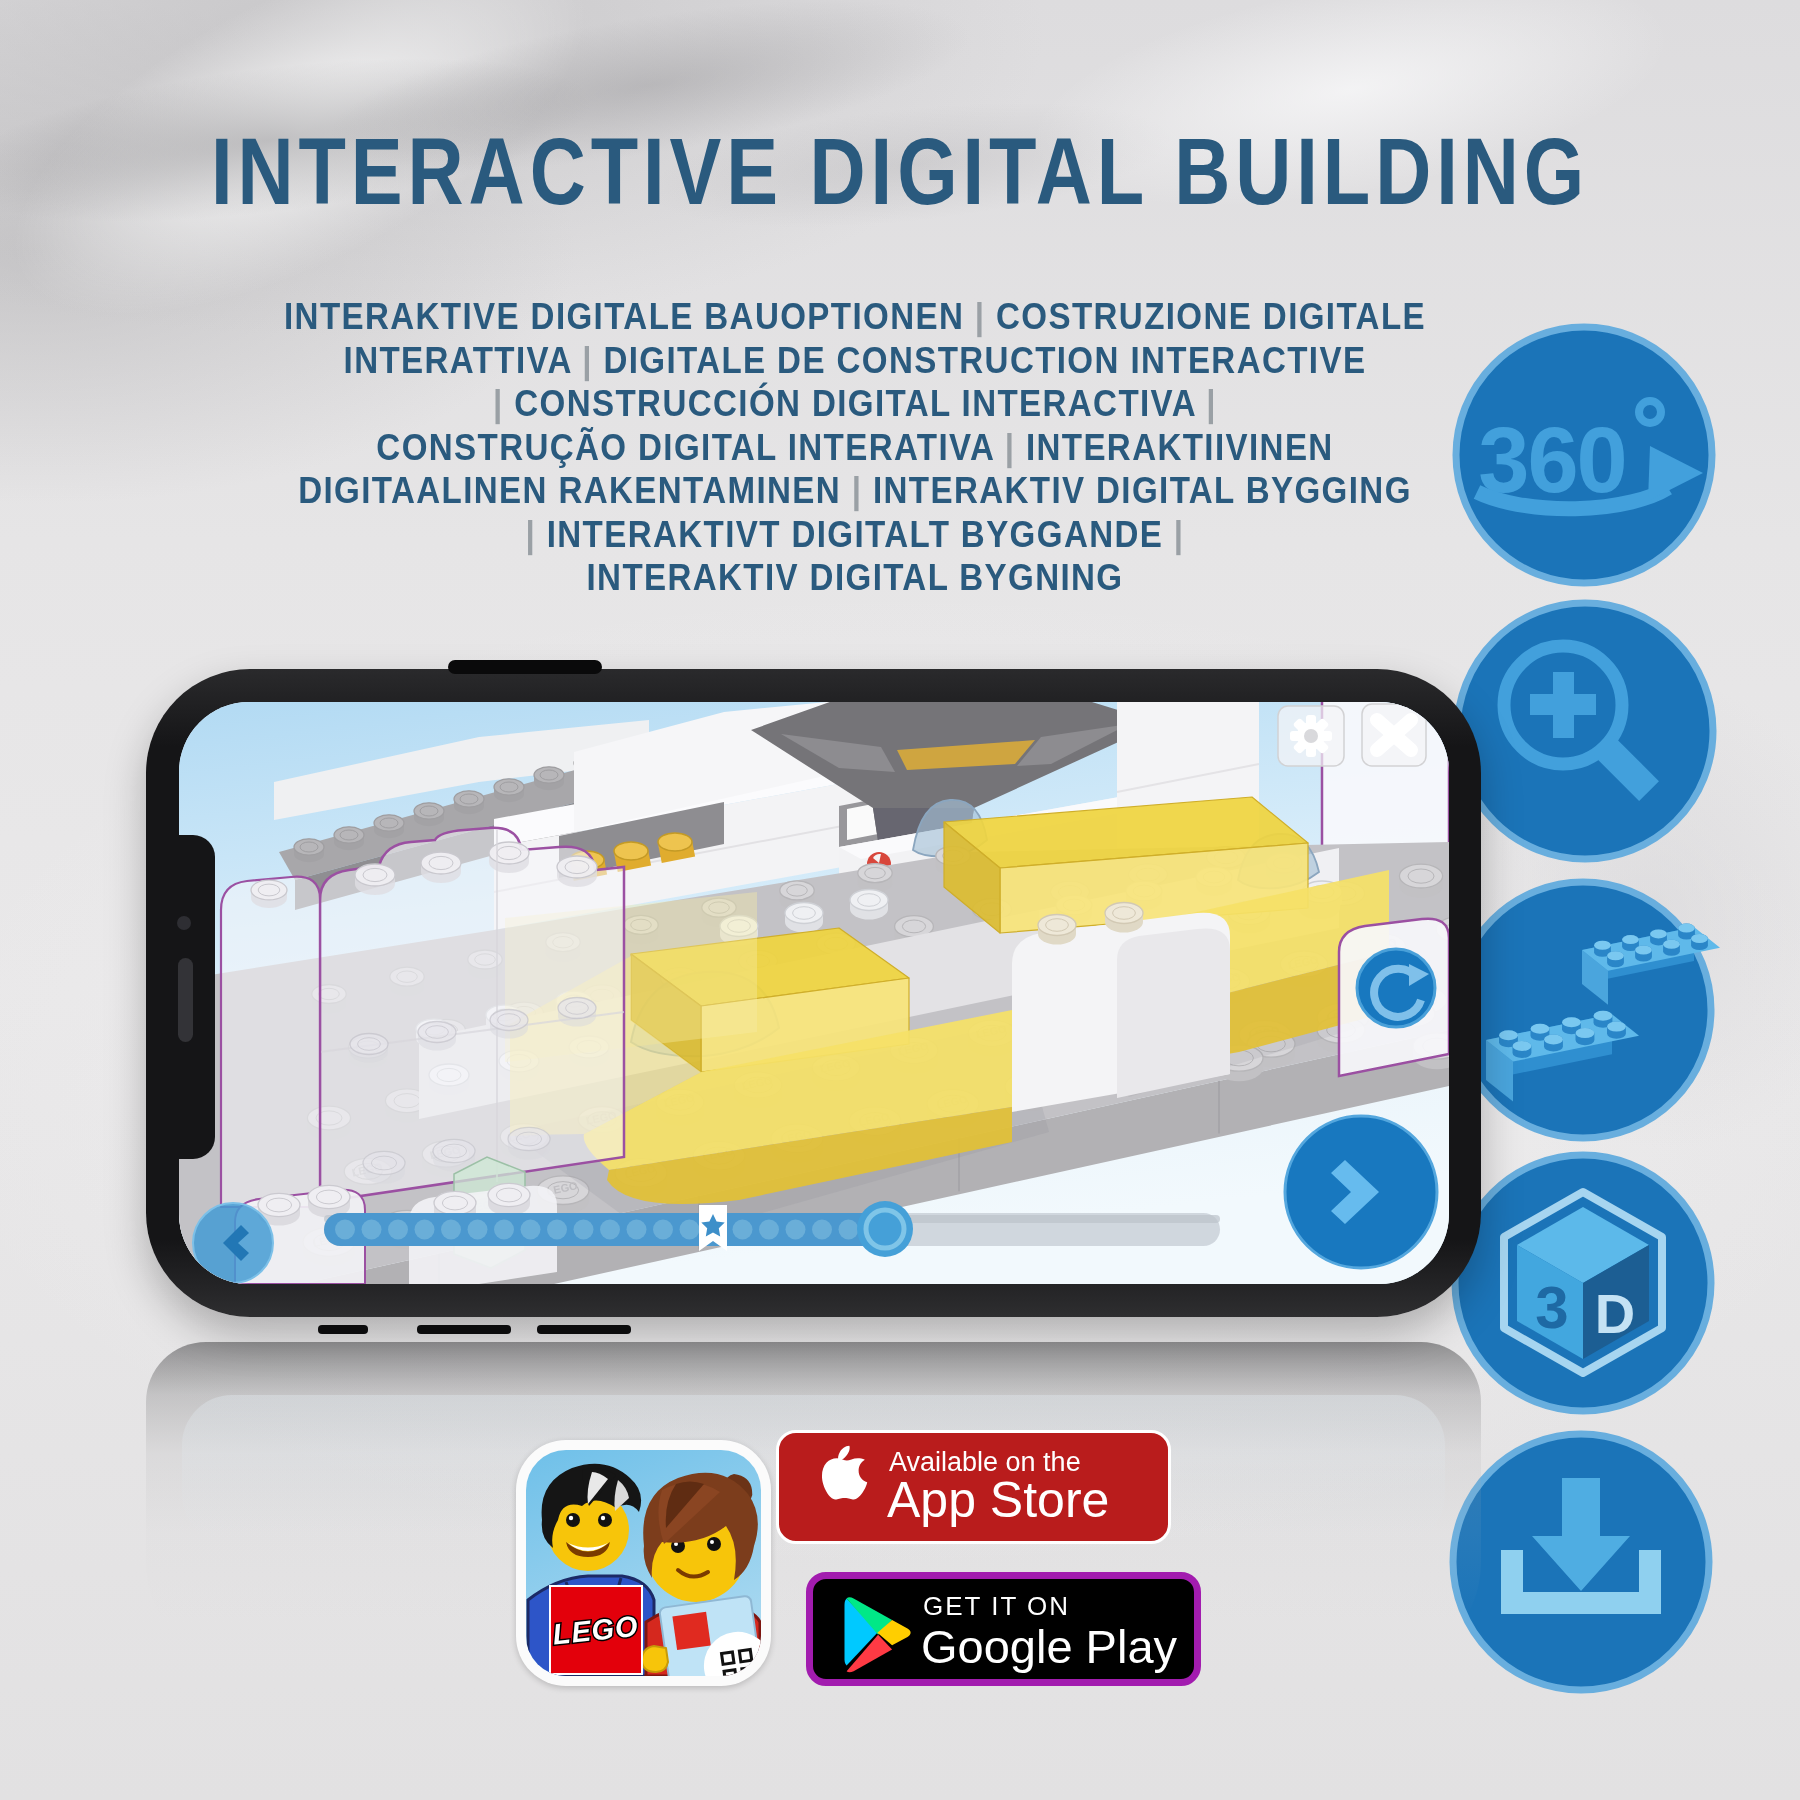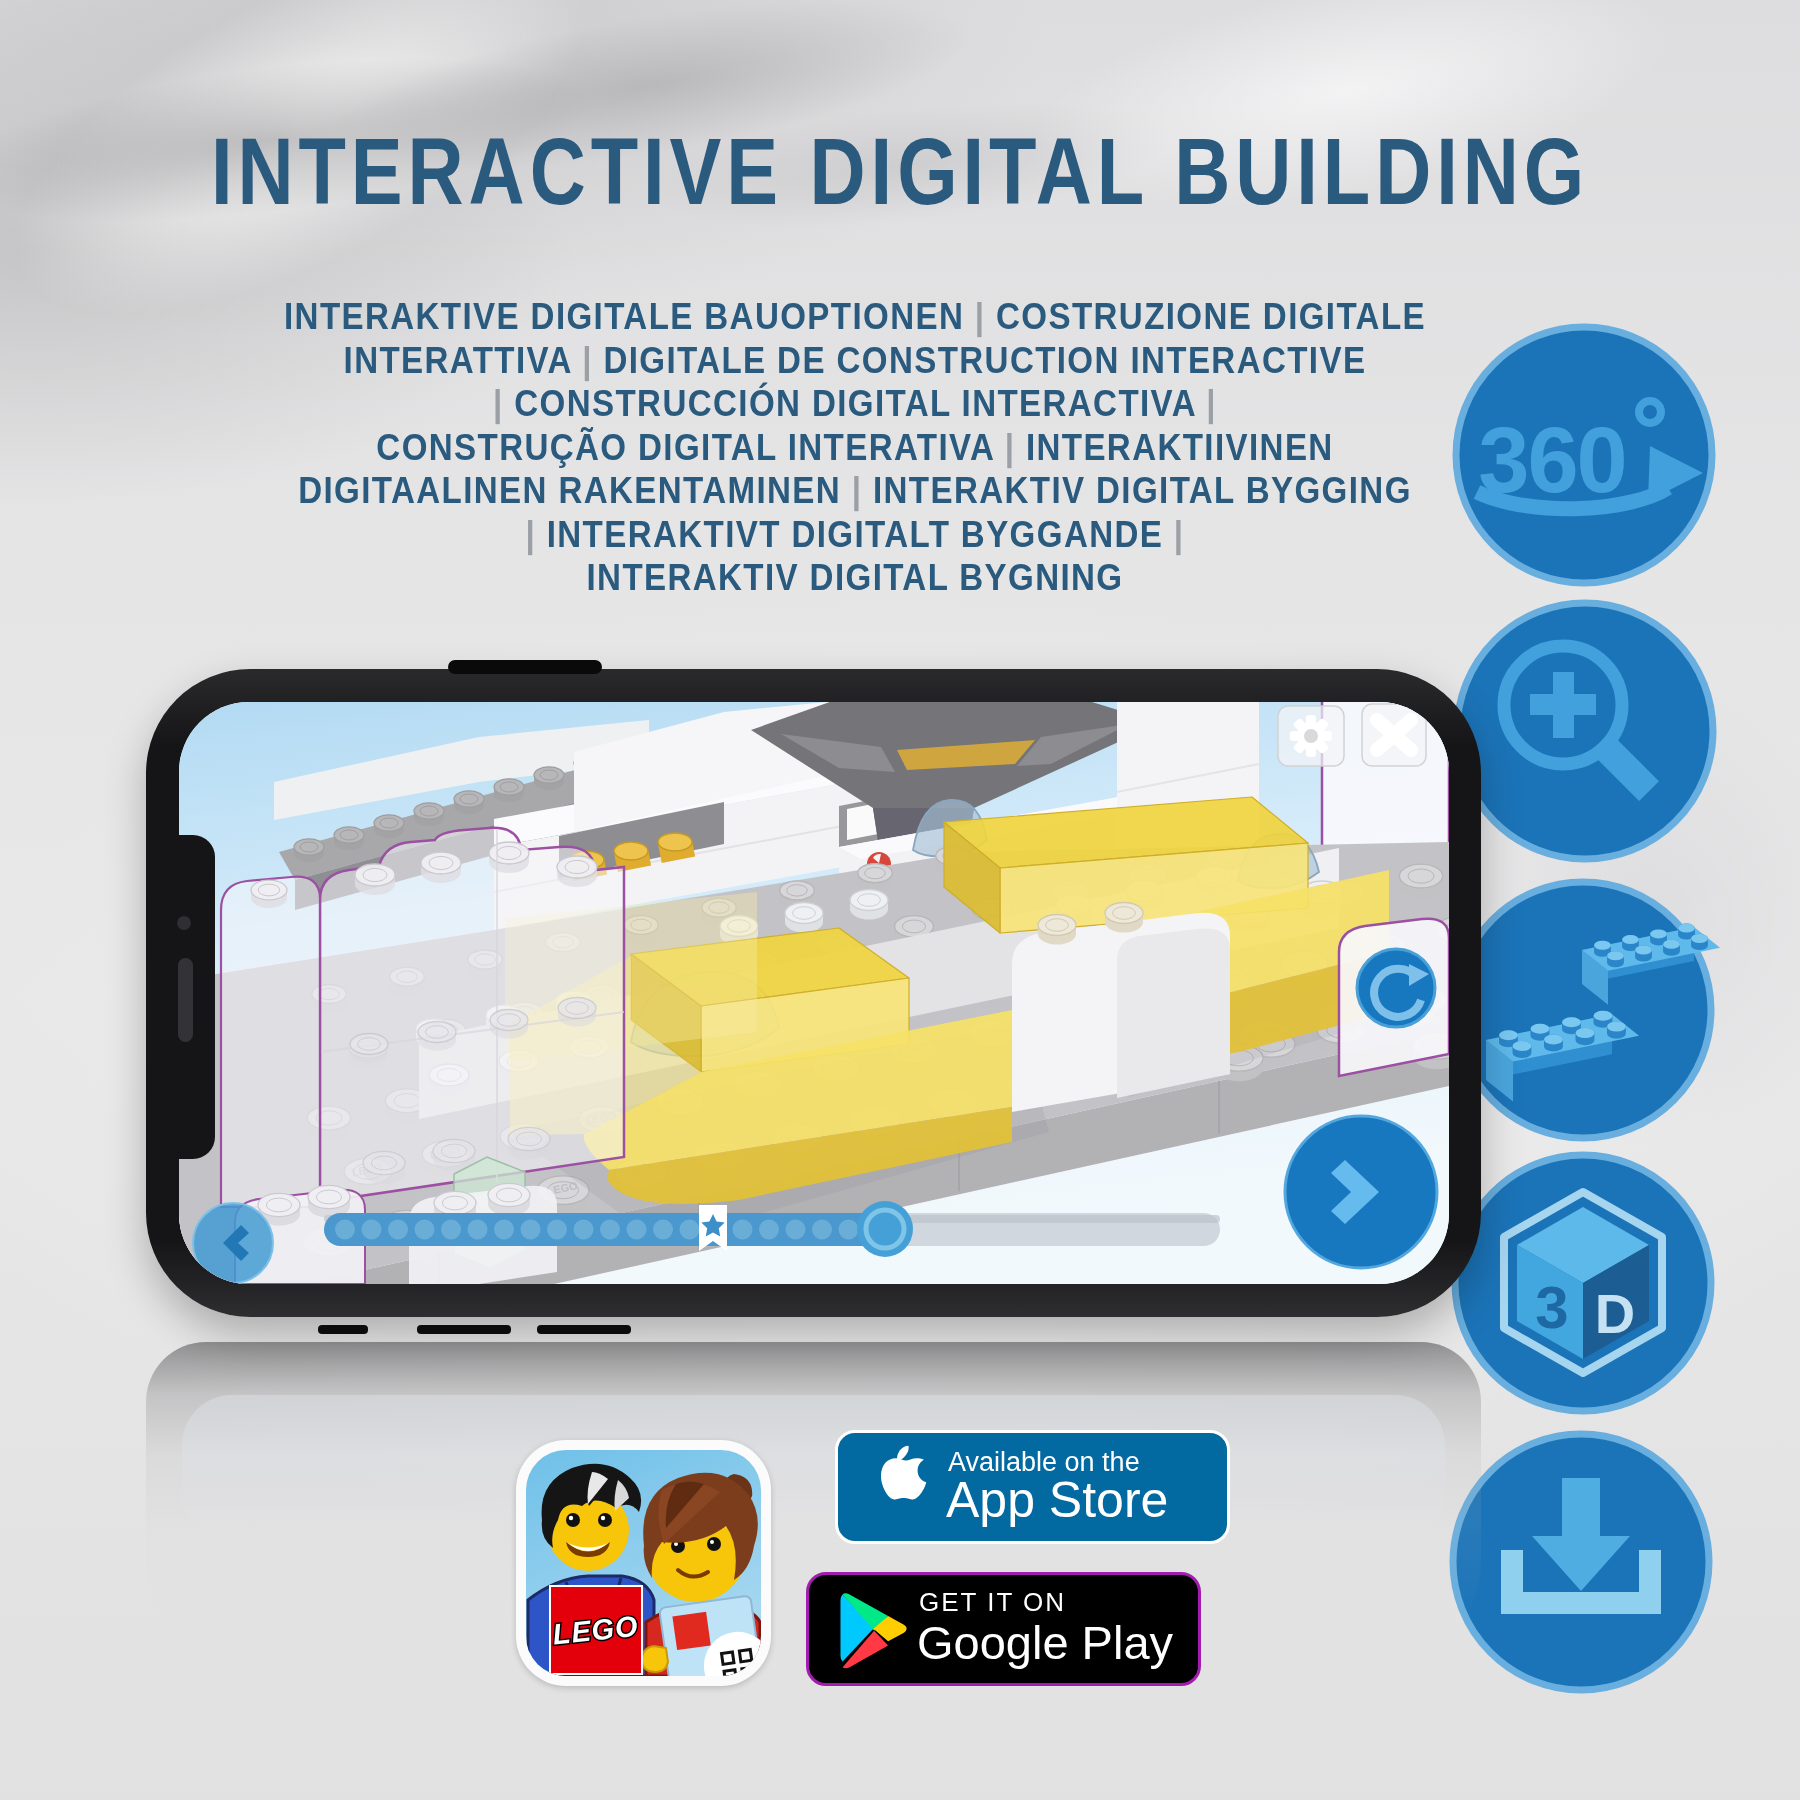--- a/index.html
+++ b/index.html
@@ -722,32 +722,32 @@
     <path d="M 128 196 q -12 2 -12 14 q 0 12 14 12 q 10 0 12 -10 l -2 -14 z" fill="#f7c50a" stroke="#c79a08" stroke-width="2"></path>
 
     <g>
       <rect x="24" y="136" width="92" height="88" fill="#e3000b" stroke="#fff" stroke-width="2"></rect>
       <text x="70" y="190" font-size="29" font-weight="bold" font-style="italic" fill="#fff" stroke="#000" stroke-width="3" paint-order="stroke" text-anchor="middle" letter-spacing="1" font-family="Liberation Sans" transform="rotate(-6 70 184)">LEGO</text>
     </g>
   </svg>
   </div>
 </div>
 
-<div class="abs" id="appstore" style="left:835px;top:1430px;width:395px;height:114px;background:#0369a1;border-radius:20px;border:3px solid #fff;box-sizing:border-box;">
+<div class="abs" id="appstore" style="left:776px;top:1430px;width:395px;height:114px;background:#b91c1c;border-radius:20px;border:3px solid #fff;box-sizing:border-box;">
   <svg width="389" height="108" viewBox="0 0 389 108">
     <g fill="#fff">
       <path d="M78 22 c-6 0 -11 3 -14 3 s-8-3-13-3 c-10 0-19 8-19 23 c0 14 10 30 17 30 c4 0 6-2 12-2 s8 2 12 2 c7 0 16-15 17-22 c-7-3-11-8-11-15 c0-6 3-11 8-14 c-3-2-6-2-9-2 z" transform="translate(18,8) scale(0.78)"></path>
       <path d="M64 18 c4-5 4-11 3-12 c-5 0-10 4-12 8 c-2 3-3 8-2 11 c4 1 8-3 11-7z" transform="translate(18,8) scale(0.78)"></path>
     </g>
     <text x="110" y="38" font-size="27" fill="#fff" font-family="Liberation Sans">Available on the</text>
     <text x="108" y="84" font-size="50" fill="#fff" font-family="Liberation Sans">App Store</text>
   </svg>
 </div>
 
-<div class="abs" id="gplay" style="left:806px;top:1572px;width:395px;height:114px;background:#000;border-radius:20px;border:3px solid #a21caf;box-sizing:border-box;">
+<div class="abs" id="gplay" style="left:806px;top:1572px;width:395px;height:114px;background:#000;border-radius:20px;border:7px solid #a21caf;box-sizing:border-box;">
   <svg width="389" height="108" viewBox="0 0 389 108">
     <g transform="translate(28,18) scale(0.70)">
       <path d="M8 2 C6 4 5 7 5 11 v78 c0 4 1 7 3 9 l45-48z" fill="#00c9ff"></path>
       <path d="M8 2 c2-2 6-2 10 0 l55 31 -20 21z" fill="#00e887"></path>
       <path d="M53 54 l20 21 -55 31 c-4 2-8 2-10 0z" fill="#ff3a44"></path>
       <path d="M73 33 l22 12 c6 3 6 9 0 12 l-22 12 -21-18z" fill="#ffce00"></path>
     </g>
     <text x="110" y="36" font-size="26" fill="#fff" letter-spacing="2" font-family="Liberation Sans">GET IT ON</text>
     <text x="108" y="84" font-size="47" fill="#fff" font-family="Liberation Sans">Google Play</text>
   </svg>

